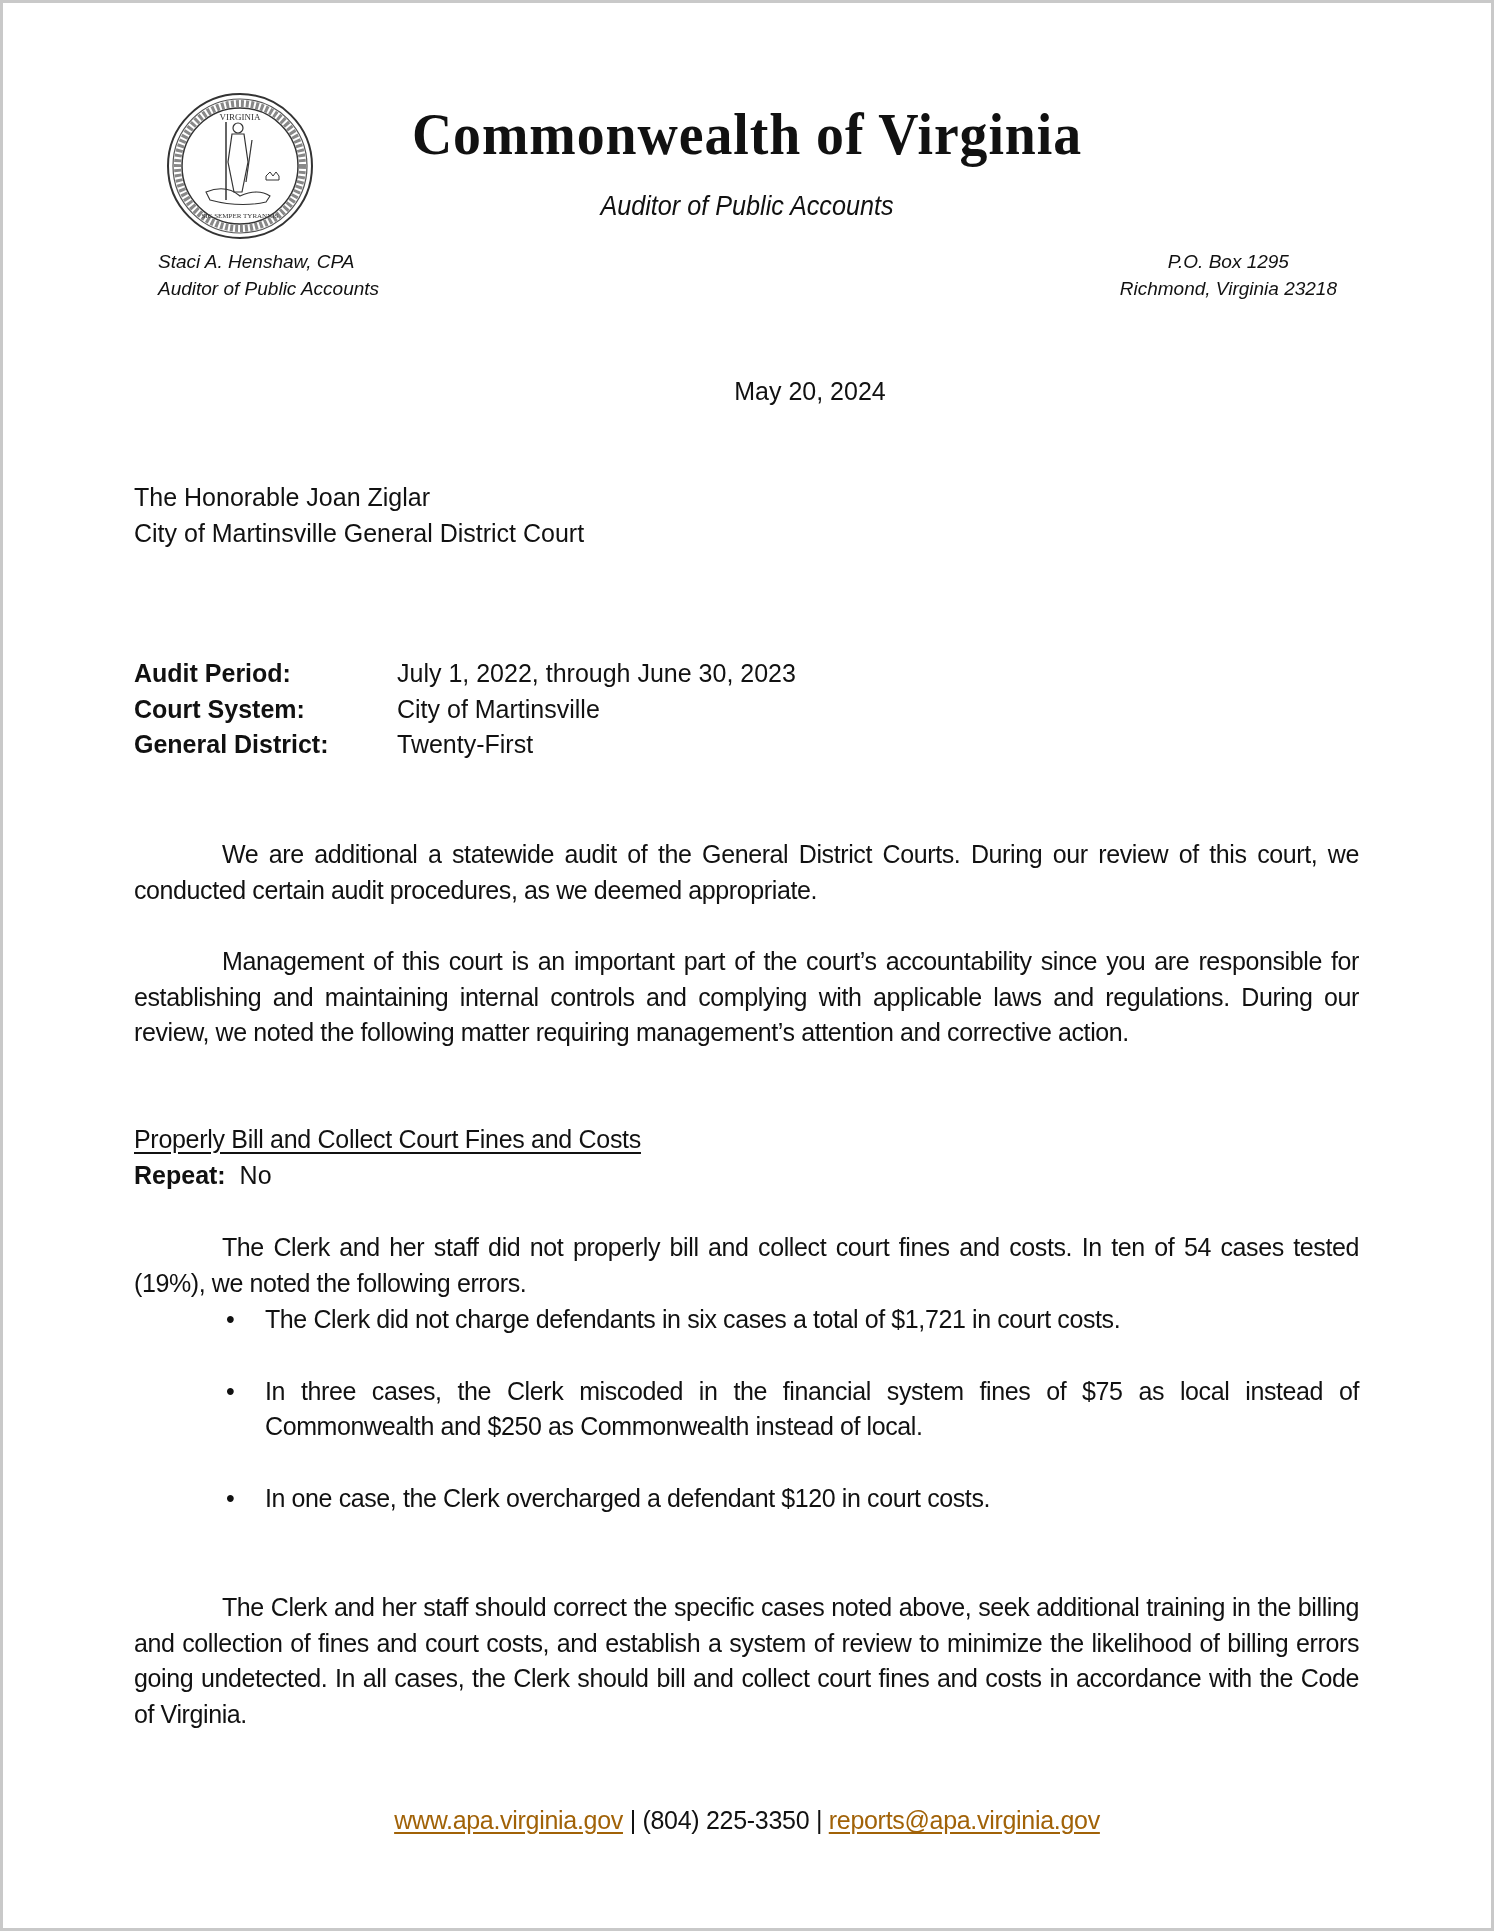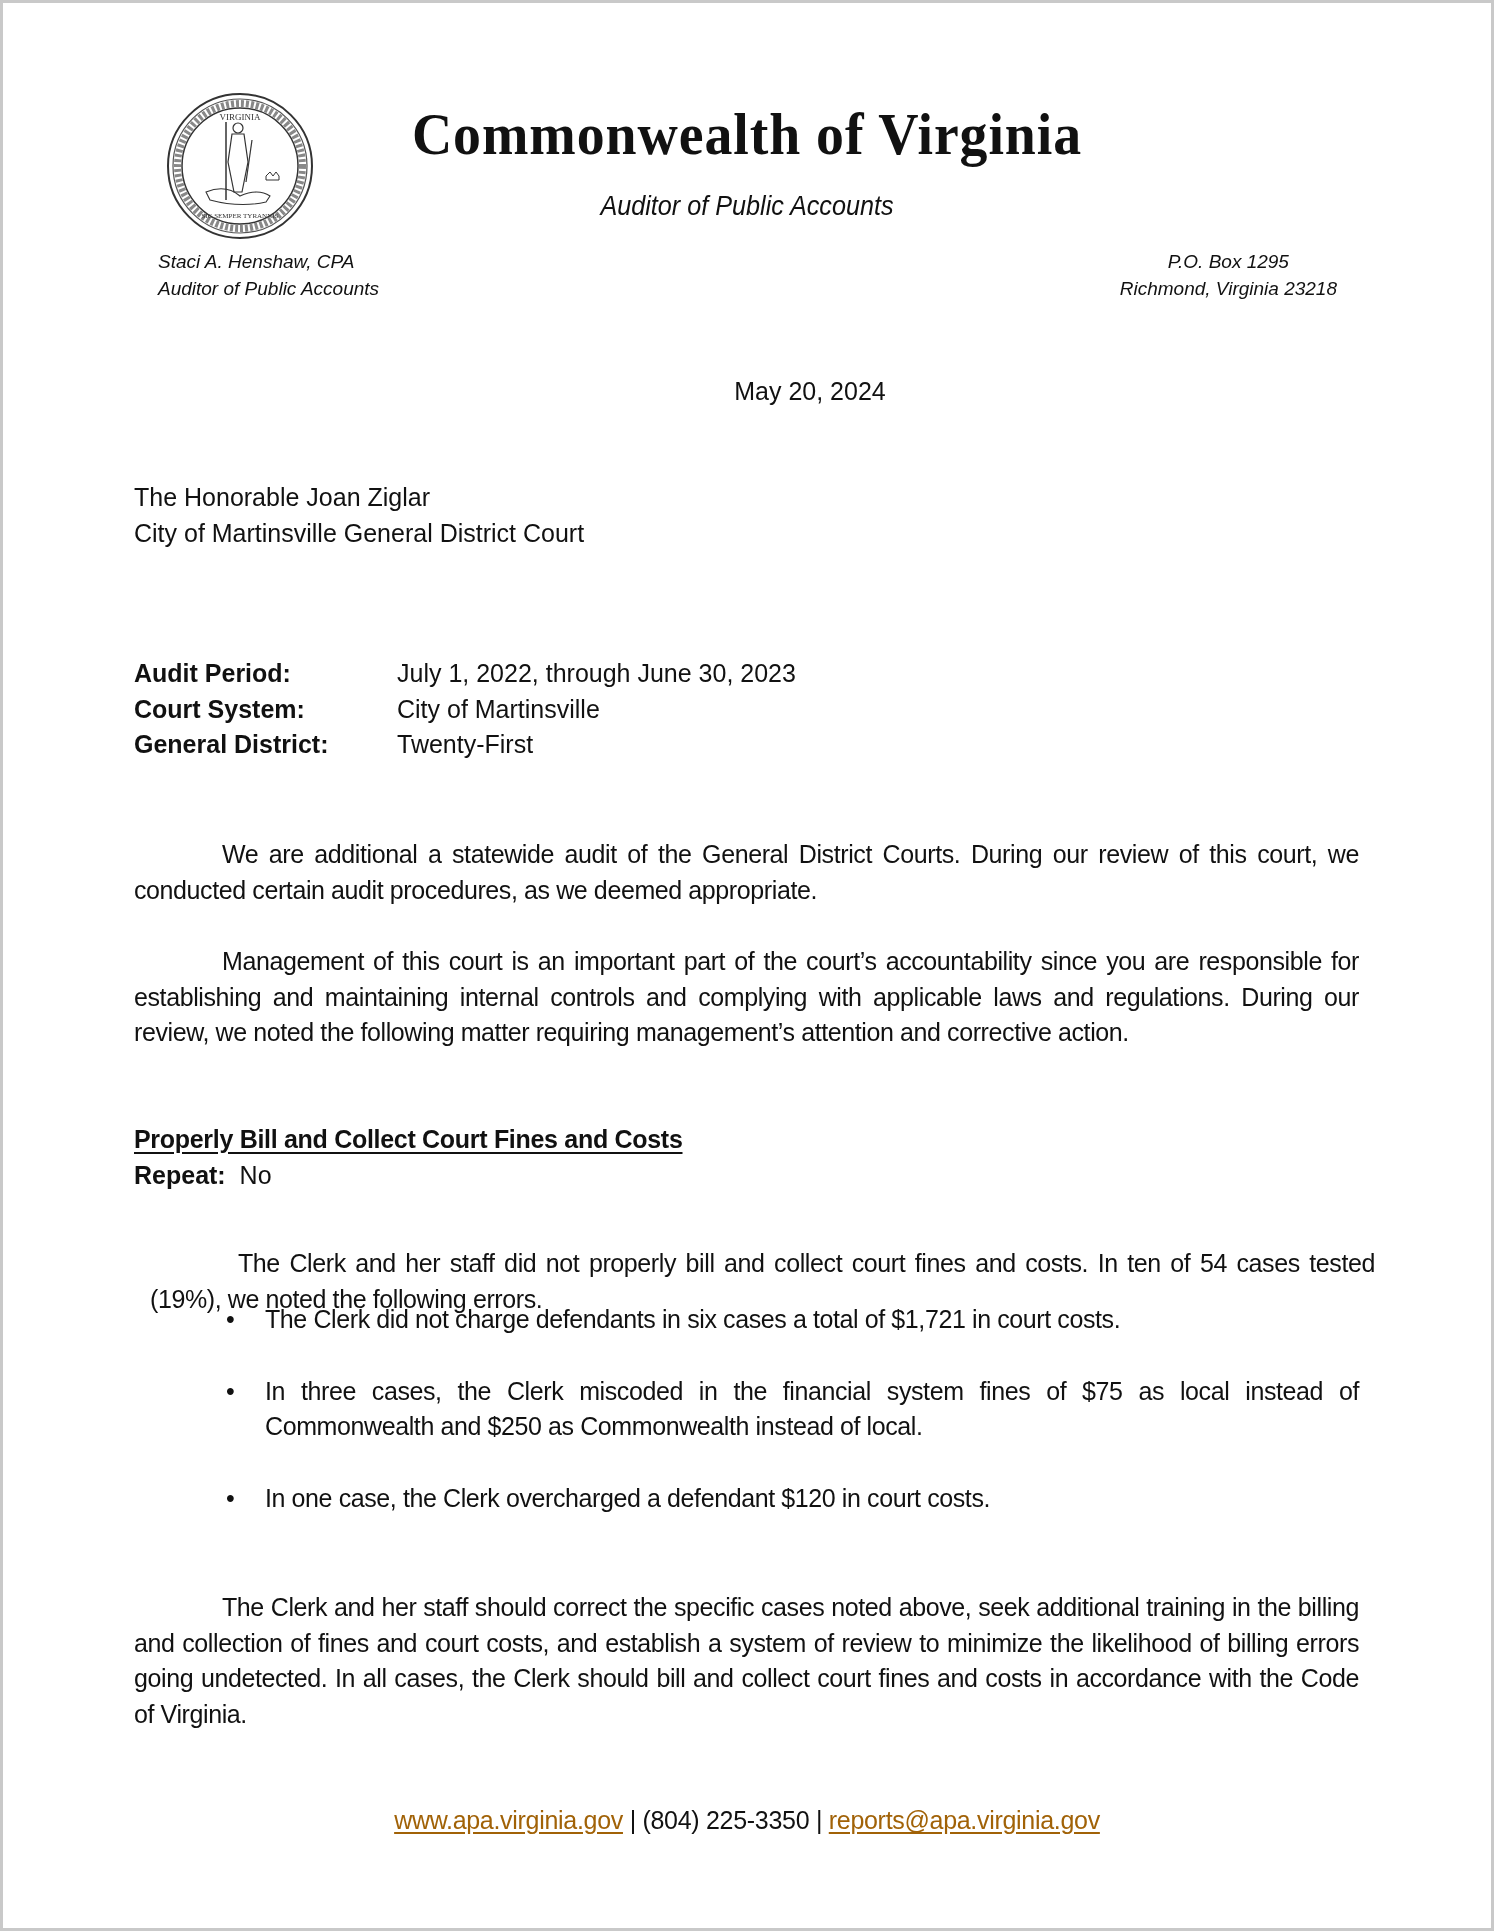--- a/index.html
+++ b/index.html
@@ -38,21 +38,21 @@
     .meta-row { display: flex; }
     .meta-label { width: 263px; font-weight: bold; }
     .para {
       position: absolute; left: 134px; width: 1225px;
       text-align: justify; text-align-last: left; white-space: normal;
       letter-spacing: -0.4px; word-spacing: 0px;
     }
     .indent { text-indent: 88px; }
     .p1 { top: 837px; }
     .p2 { top: 944px; }
-    .heading { left: 134px; top: 1122px; font-weight: bold; text-decoration: underline; text-underline-offset: 4px; letter-spacing: -0.3px; }
+    .heading { left: 134px; top: 1122px; font-weight: normal; text-decoration: underline; text-underline-offset: 4px; letter-spacing: -0.3px; }
     .repeat { left: 134px; top: 1158px; }
     .repeat b { font-weight: bold; }
     .p3 { top: 1230px; }
     .bullets { position: absolute; left: 134px; top: 1302px; width: 1225px; margin: 0; padding: 0; list-style: none; }
     .bullet-item { position: relative; padding-left: 131px; margin-bottom: 36px; text-align: justify; text-align-last: left; letter-spacing: -0.4px; }
     .bullet-dot { position: absolute; left: 92px; top: 0; }
     .p4 { top: 1590px; }
 
     
     .footer { left: 0; width: 1494px; text-align: center; top: 1806px; font-size: 25px; color: #111; letter-spacing: -0.3px; }
@@ -115,21 +115,21 @@
 
 <p class="body para indent p1" style="margin:0">We are additional a statewide audit of the General District Courts.  During our review of this court, we conducted certain audit procedures, as we deemed appropriate.</p>
 <p class="body para indent p2" style="margin:0">Management of this court is an important part of the court’s accountability since you are responsible for establishing and maintaining internal controls and complying with applicable laws and regulations.  During our review, we noted the following matter requiring management’s attention and corrective action.</p>
 
 <div class="abs body heading">Properly Bill and Collect Court Fines and Costs</div>
 <div class="abs body repeat">
   <b>Repeat:</b>&nbsp;
   <span>No</span>
 </div>
 
-<p class="body para indent p3" style="margin:16px">The Clerk and her staff did not properly bill and collect court fines and costs.  In ten of 54 cases tested (19%), we noted the following errors.</p>
+<p class="body para indent p3" style="margin:0">The Clerk and her staff did not properly bill and collect court fines and costs.  In ten of 54 cases tested (19%), we noted the following errors.</p>
 
 <ul class="body bullets">
   <li class="bullet-item">
     <span class="bullet-dot">•</span>
     <span>The Clerk did not charge defendants in six cases a total of $1,721 in court costs.</span>
   </li>
   <li class="bullet-item">
     <span class="bullet-dot">•</span>
     <span>In three cases, the Clerk miscoded in the financial system fines of $75 as local instead of Commonwealth and $250 as Commonwealth instead of local.</span>
   </li>

